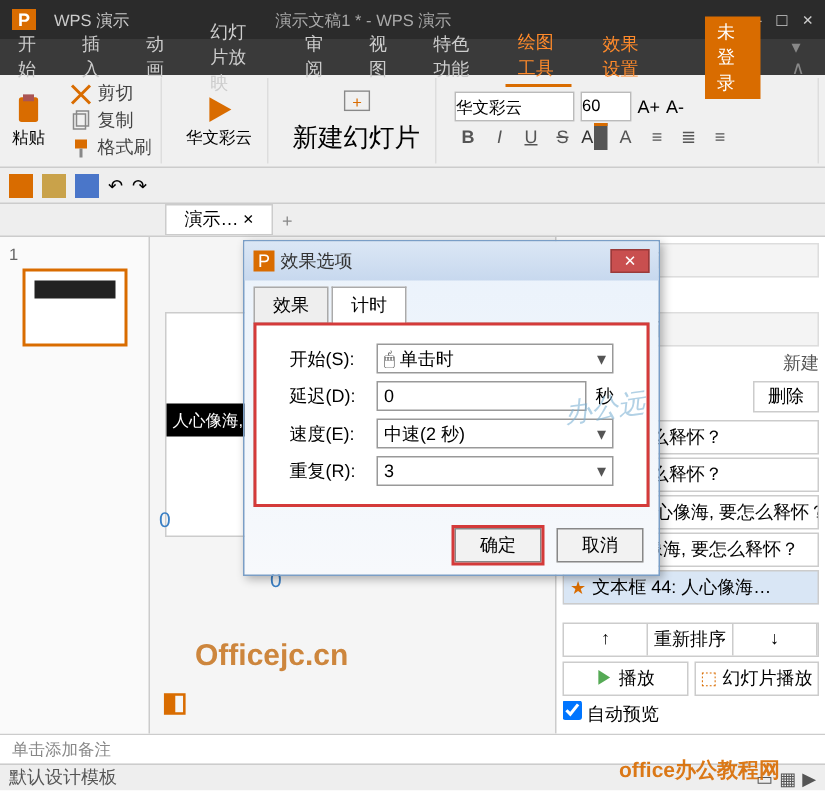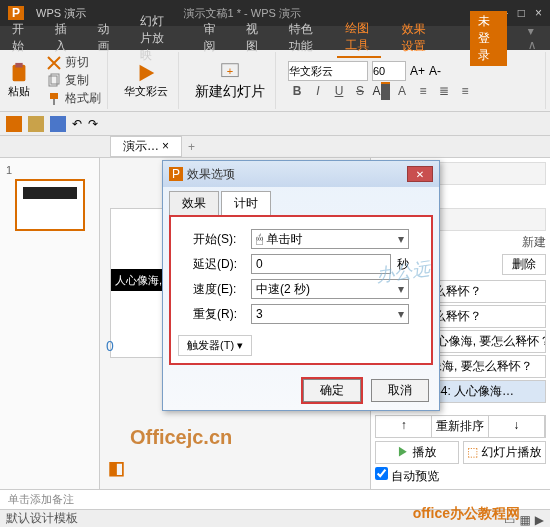--- a/index.html
+++ b/index.html
@@ -46,21 +46,21 @@
 .taskpane .hdr{background:#f4f4f4;padding:2px 4px;border:1px solid #ddd}
 .taskpane .lnk{color:#0060c0;display:flex;align-items:center;gap:4px}
 .taskpane .item{border:1px solid #ccc;padding:2px 4px;margin:2px 0;display:flex;align-items:center;gap:4px;white-space:nowrap;overflow:hidden}
 .taskpane .reorder{border:1px solid #ccc;display:flex}
 .taskpane .reorder div{flex:1;text-align:center;padding:2px;border-right:1px solid #ccc}
 .taskpane .playrow{display:flex;gap:4px}
 .taskpane .playrow div{border:1px solid #ccc;flex:1;padding:2px;text-align:center}
 .taskpane .btnrow{display:flex;align-items:center;gap:4px;font-size:11px}
 .taskpane .rembtn{border:1px solid #ccc;padding:1px 6px;width:44px;text-align:center}
 .notes{height:20px;border-top:1px solid #ccc;padding:2px 8px;color:#888;font-size:11px}
-.status{height:18px;background:#eee;border-top:1px solid #ccc;display:flex;align-items:flex-end;padding:0 6px;font-size:11px;color:#555;gap:8px}
+.status{height:18px;background:#eee;border-top:1px solid #ccc;display:flex;align-items:center;padding:0 6px;font-size:11px;color:#555;gap:8px}
 .status .right{margin-left:auto;display:flex;gap:4px;align-items:center}
 .dlg{position:absolute;left:162px;top:160px;width:278px;background:linear-gradient(#eaf2fb,#f7f9fc);border:1px solid #7a9ec6;box-shadow:2px 2px 6px rgba(0,0,0,.3)}
 .dlg .dlgtitle{background:linear-gradient(#dbe7f5,#c7d8ee);height:26px;display:flex;align-items:center;padding:0 6px;font-size:12px;color:#333}
 .dlg .dlgtitle .cls{margin-left:auto;background:#c94f4f;color:#fff;width:26px;height:16px;display:flex;align-items:center;justify-content:center;font-size:10px;border:1px solid #9a3a3a}
 .dlg .tabs{display:flex;padding:4px 6px 0 6px;gap:2px}
 .dlg .tabs div{padding:3px 12px;border:1px solid #aaa;background:#eee;font-size:12px}
 .dlg .tabs div.active{background:#fff;border-bottom:1px solid #fff}
 .dlg .body{border:1px solid #aaa;margin:0 6px 6px 6px;margin-top:-1px;background:#fff;padding:8px}
 .dlg .body.redbox{outline:2px solid #d43a3a;outline-offset:-2px}
 .dlg .row{display:flex;align-items:center;margin:5px 15px;gap:6px}
@@ -142,21 +142,21 @@
         </svg>
       <span style="font-size:11px">华文彩云</span>
     </div>
   </div>
   <div class="grp">
     <div class="big">
       <svg class="bigico" viewBox="0 0 24 24">
           <rect x="3" y="3" width="18" height="14" fill="none" stroke="#888"></rect>
           <text x="12" y="15" text-anchor="middle" fill="#d96c00" font-size="14">+</text>
         </svg>
-      <span style="font-size:14px">新建幻灯片</span>
+      <span style="font-size:17px">新建幻灯片</span>
     </div>
   </div>
   <div class="grp" style="flex:1">
     <div style="display:flex;gap:4px;align-items:center">
       <input class="fontname" value="华文彩云" style="">
       <input class="fontsize" value="60" style="">
       <span>A+</span>
       <span>A-</span>
     </div>
     <div class="tb">
@@ -291,21 +291,20 @@
       <div class="field drop">
           <span>中速(2 秒)</span>
         </div>
     </div>
     <div class="row">
       <label>重复(R):</label>
       <div class="field drop">
           <span>3</span>
         </div>
     </div>
-    <div class="trig">触发器(T) ▾</div>
   </div>
   <div class="btns">
     <button class="ok">确定</button>
     <button>取消</button>
   </div>
 </div>
 
 <div class="wm2">办公远</div>
 <div class="wm3">office办公教程网</div>
 

